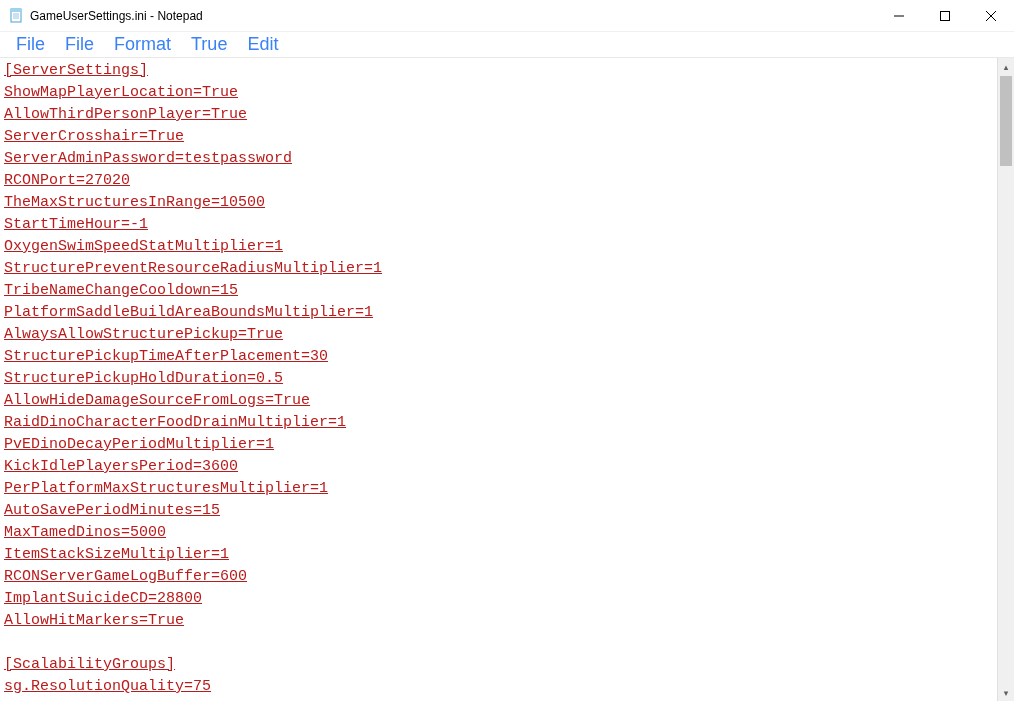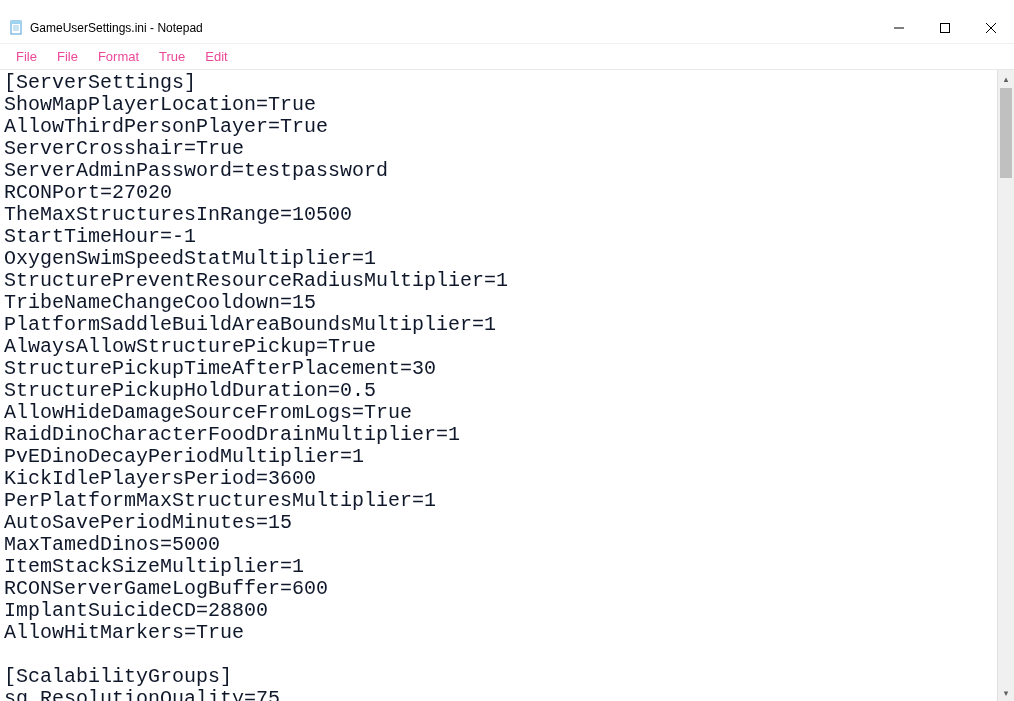--- a/index.html
+++ b/index.html
@@ -16,21 +16,20 @@
       display: flex;
       flex-direction: column;
     }
     .titlebar {
       height: 32px;
       display: flex;
       align-items: center;
       padding-left: 8px;
       background: #ffffff;
       border-bottom: 1px solid #f0f0f0;
-      margin-top: 12px;
     }
     .titlebar-icon {
       width: 16px;
       height: 16px;
       margin-right: 6px;
       display: inline-flex;
       align-items: center;
       justify-content: center;
     }
     .titlebar-title {
@@ -53,40 +52,41 @@
     .menubar {
       height: 26px;
       display: flex;
       align-items: center;
       padding-left: 6px;
       background: #ffffff;
       border-bottom: 1px solid #e8e8e8;
     }
     .menu-item {
       padding: 3px 10px;
-      font-size: 13px;
-      color: #ec4899;
+      font-size: 18px;
+      color: #3b82f6;
       cursor: pointer;
     }
     .editor-container {
       flex: 1;
       display: flex;
       overflow: hidden;
     }
     .editor {
       flex: 1;
       font-family: Consolas, "Courier New", monospace;
-      font-size: 20px;
+      font-size: 15px;
       line-height: 22px;
-      color: #0f172a;
+      color: #b91c1c;
       padding: 2px 4px;
       white-space: pre;
       overflow: hidden;
       outline: none;
       border: none;
+      text-decoration: underline;
     }
     .scrollbar-vertical {
       width: 17px;
       background: #f0f0f0;
       position: relative;
       border-left: 1px solid #e0e0e0;
     }
     .scrollbar-thumb {
       position: absolute;
       top: 18px;

